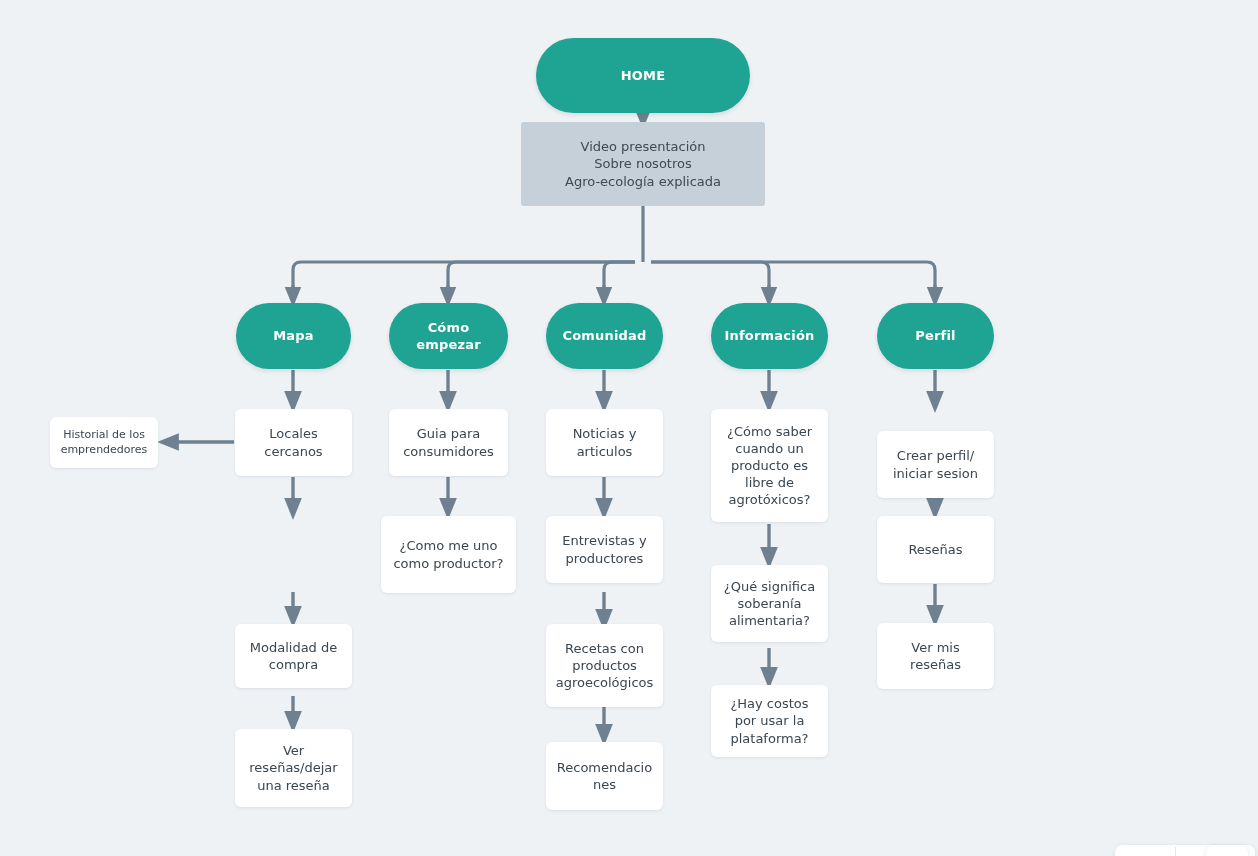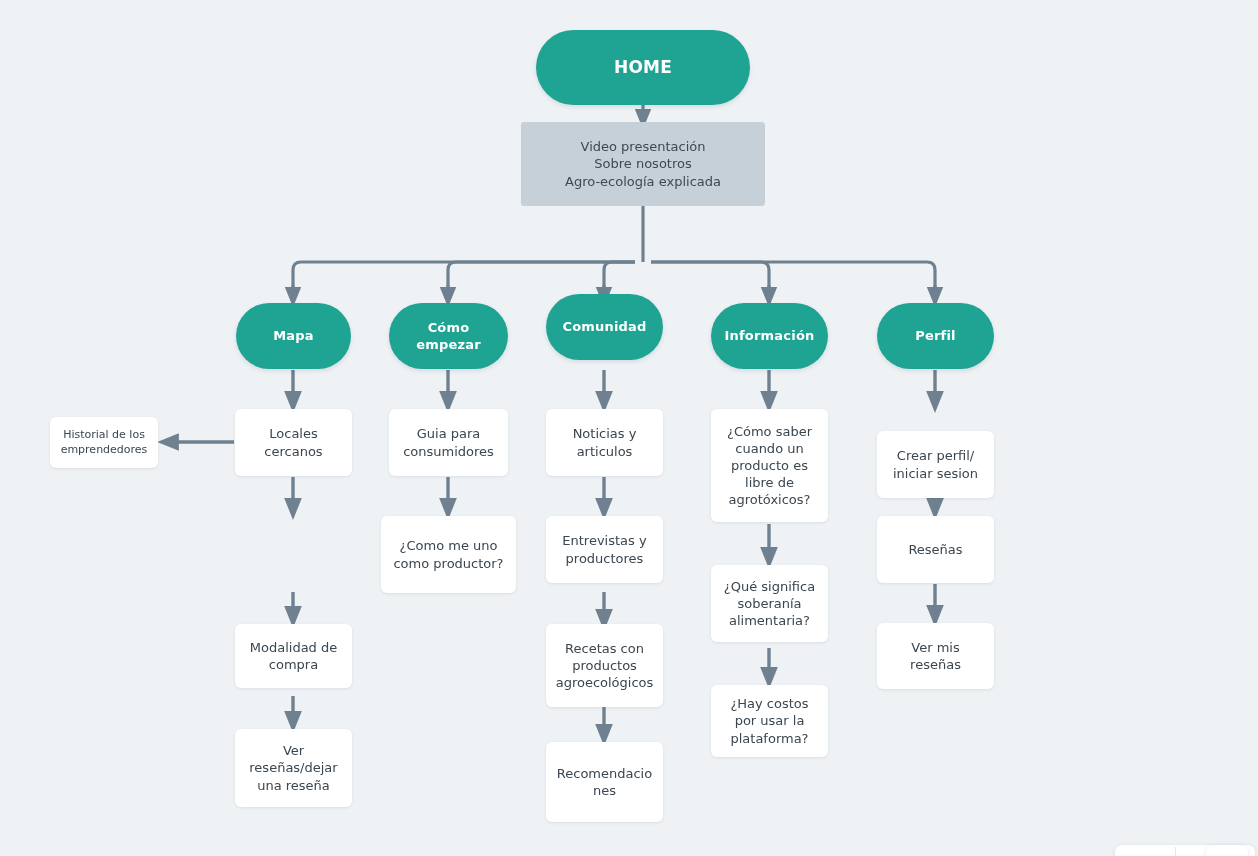--- a/index.html
+++ b/index.html
@@ -39,21 +39,21 @@
   }
   
   .pill {
     background: #1fa392;
     color: #ffffff;
     border-radius: 999px;
     font-weight: bold;
     letter-spacing: .2px;
     box-shadow: 0 2px 4px rgba(40,60,80,.13);
   }
-  .pill.root { font-size: 17px; }
+  .pill.root { font-size: 13px; margin-top: 8px; }
   .pill.cat  { font-size: 13px; }
   
   .slab {
     background: #c5d0d8;
     color: #3d4a53;
     font-size: 13px;
     border-radius: 3px;
   }
   
   .card {
@@ -155,21 +155,21 @@
 Sobre nosotros
 Agro-ecología explicada</div>
   </div>
 
   <div class="node pill cat" style="left:236px; top:303px; width:115px; height:66px;">
     <div class="node-inner">Mapa</div>
   </div>
   <div class="node pill cat" style="left:389px; top:303px; width:119px; height:66px;">
     <div class="node-inner">Cómo empezar</div>
   </div>
-  <div class="node pill cat" style="left:546px; top:294px; width:117px; height:66px;">
+  <div class="node pill cat" style="left:546px; top:303px; width:117px; height:66px;">
     <div class="node-inner">Comunidad</div>
   </div>
   <div class="node pill cat" style="left:711px; top:303px; width:117px; height:66px;">
     <div class="node-inner">Información</div>
   </div>
   <div class="node pill cat" style="left:877px; top:303px; width:117px; height:66px;">
     <div class="node-inner">Perfil</div>
   </div>
 
   <div class="node card small" style="left:50px; top:417px; width:108px; height:51px;">
@@ -206,21 +206,21 @@
   </div>
   <div class="node card" style="left:546px; top:516px; width:117px; height:67px;">
     <div class="node-inner">Entrevistas y
 productores</div>
   </div>
   <div class="node card" style="left:546px; top:624px; width:117px; height:83px;">
     <div class="node-inner">Recetas con
 productos
 agroecológicos</div>
   </div>
-  <div class="node card" style="left:546px; top:742px; width:117px; height:80px;">
+  <div class="node card" style="left:546px; top:742px; width:117px; height:68px;">
     <div class="node-inner">Recomendacio
 nes</div>
   </div>
 
   <div class="node card" style="left:711px; top:409px; width:117px; height:113px;">
     <div class="node-inner">¿Cómo saber
 cuando un
 producto es
 libre de
 agrotóxicos?</div>

